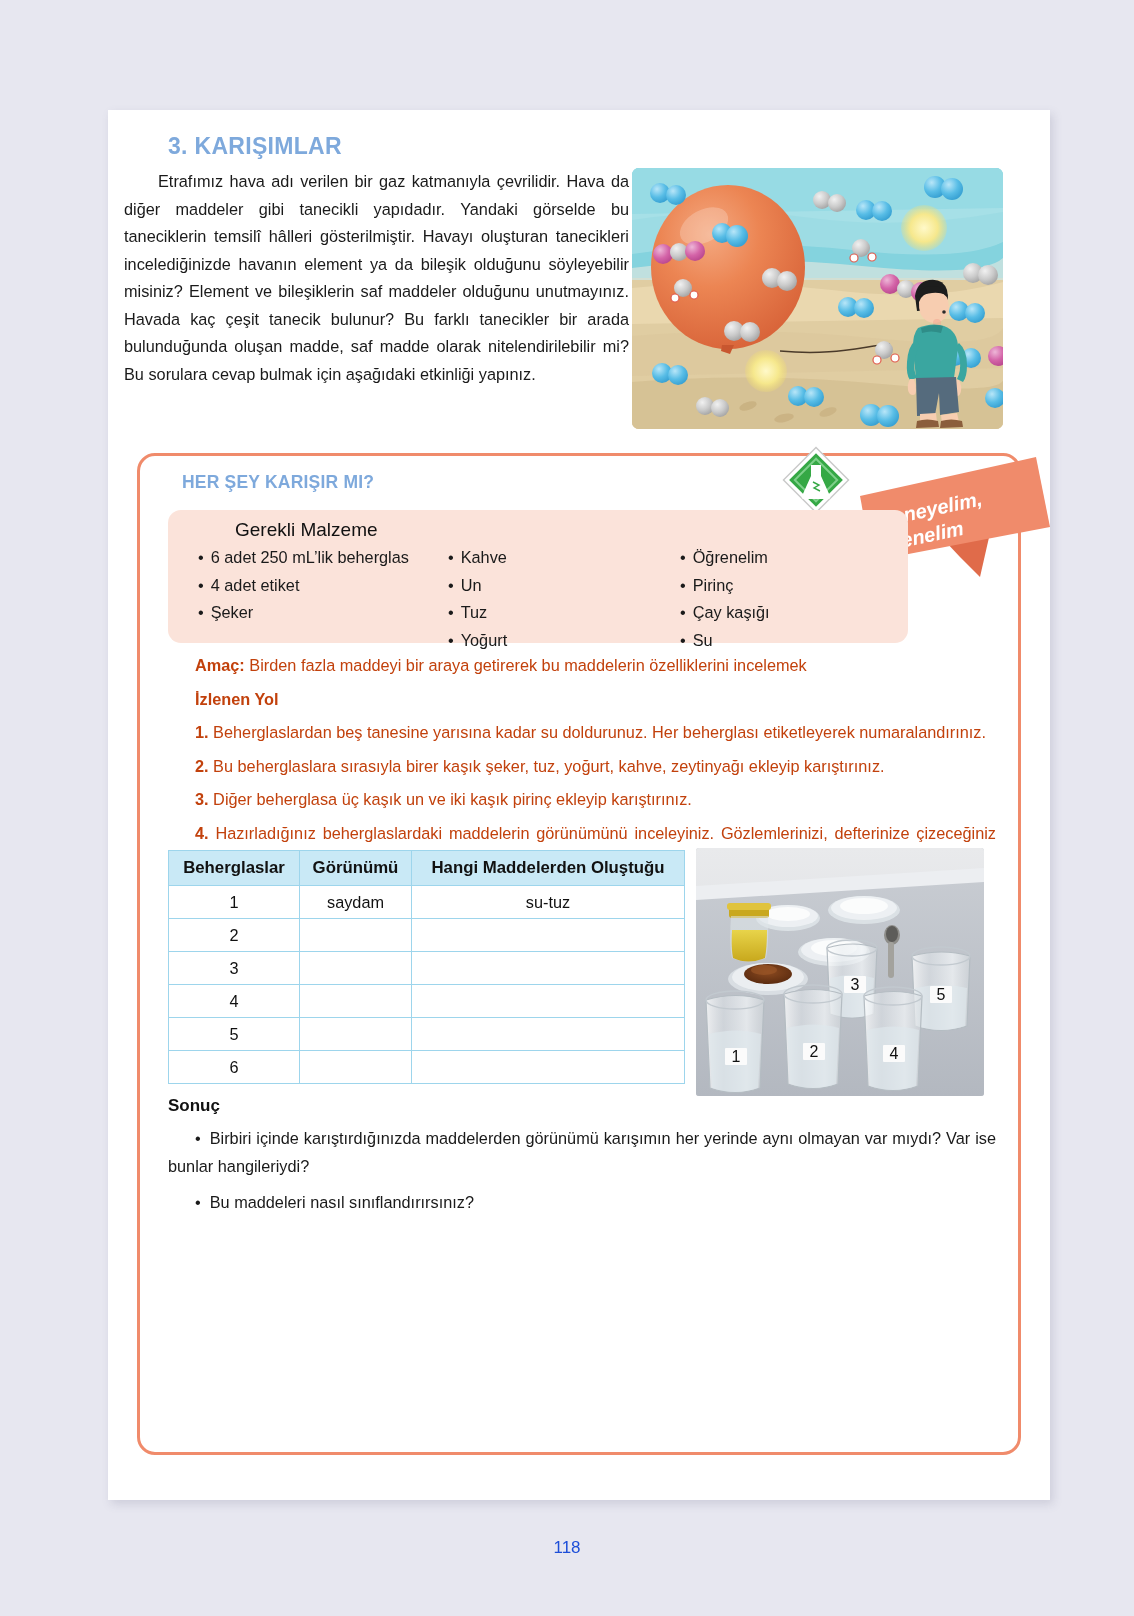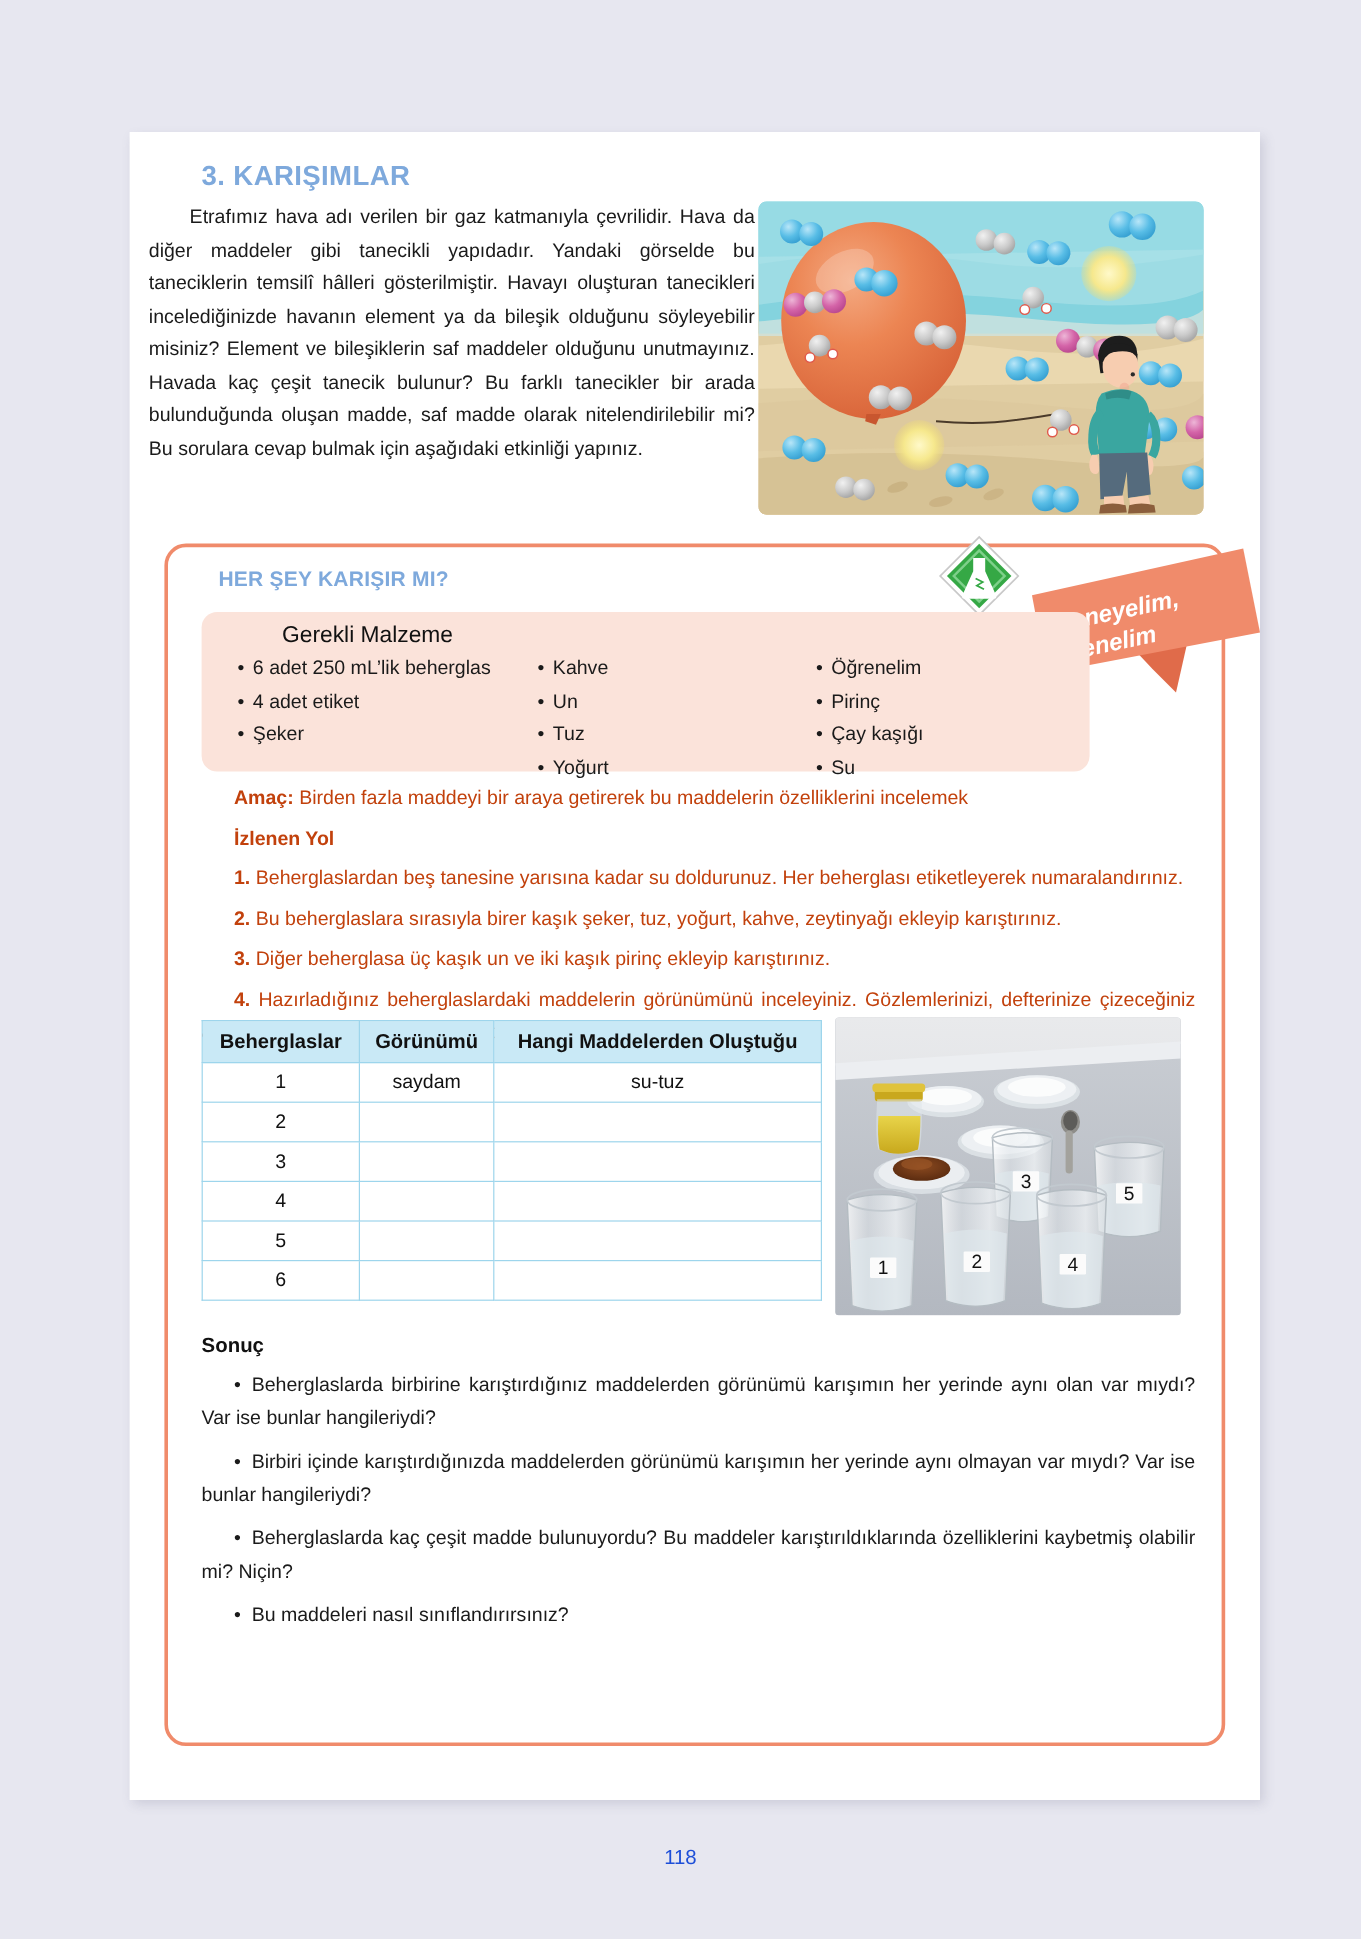--- a/index.html
+++ b/index.html
@@ -119,21 +119,21 @@
   
   .photo {
     position: absolute; left: 556px; top: 392px;
     width: 288px; height: 248px;
     border-radius: 3px; overflow: hidden;
     background: #c9ccd2;
   }
   .photo svg { display:block; width:100%; height:100%; }
 
   
-  .sonuc-wrap { position: absolute; left: 28px; top: 656px; width: 828px; }
+  .sonuc-wrap { position: absolute; left: 28px; top: 640px; width: 828px; }
   .sonuc-title { font-size: 17px; font-weight: bold; color: #111; }
   .bullet-para {
     font-size: 16.3px; line-height: 27.5px; color: #1a1a1a;
     text-align: justify; text-indent: 27px; margin-top: 9px;
   }
   .bullet-para .bd::before { content: "\2022"; margin-right: 9px; }
   .bullet-last { text-align: left; }
 
   
   .page-num {
@@ -494,27 +494,21 @@
             <ellipse cx="197" cy="148" rx="29" ry="9" fill="none" stroke="#c2c9cf" stroke-width="1.4"></ellipse>
             <rect x="187" y="197" width="22" height="17" rx="1" fill="#fbfbfb"></rect>
             <text x="198" y="211" font-family="Liberation Sans, sans-serif" font-size="16" text-anchor="middle" fill="#111">4</text>
           </g>
         </svg>
       </div>
 
       <div class="sonuc-wrap">
         <div class="sonuc-title">Sonuç</div>
         <div class="bullet-para">
-          <span class="bd">Beherglaslarda birbirine karıştırdığınız maddelerden görünümü karışımın her yerinde aynı olan var mıydı? Var ise bunlar hangileriydi?</span>
-        </div>
-        <div class="bullet-para">
           <span class="bd">Birbiri içinde karıştırdığınızda maddelerden görünümü karışımın her yerinde aynı olmayan var mıydı? Var ise bunlar hangileriydi?</span>
-        </div>
-        <div class="bullet-para">
-          <span class="bd">Beherglaslarda kaç çeşit madde bulunuyordu? Bu maddeler karıştırıldıklarında özelliklerini kaybetmiş olabilir mi? Niçin?</span>
         </div>
         <div class="bullet-para bullet-last">
           <span class="bd">Bu maddeleri nasıl sınıflandırırsınız?</span>
         </div>
       </div>
 
     </div>
   </div>
 
   <div class="page-num">118</div>

